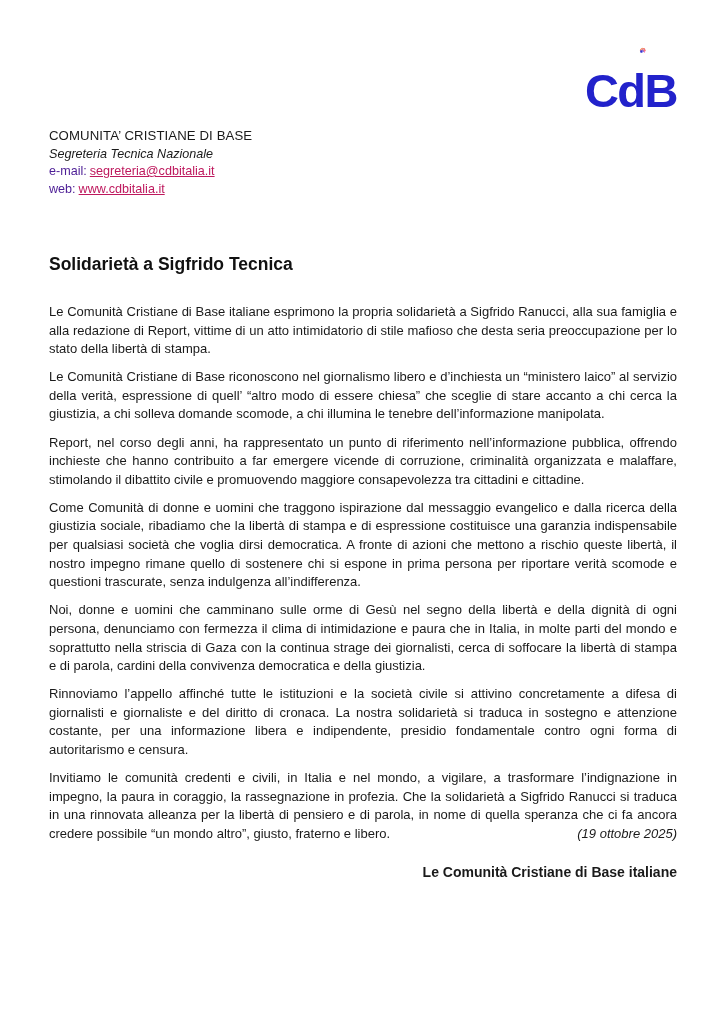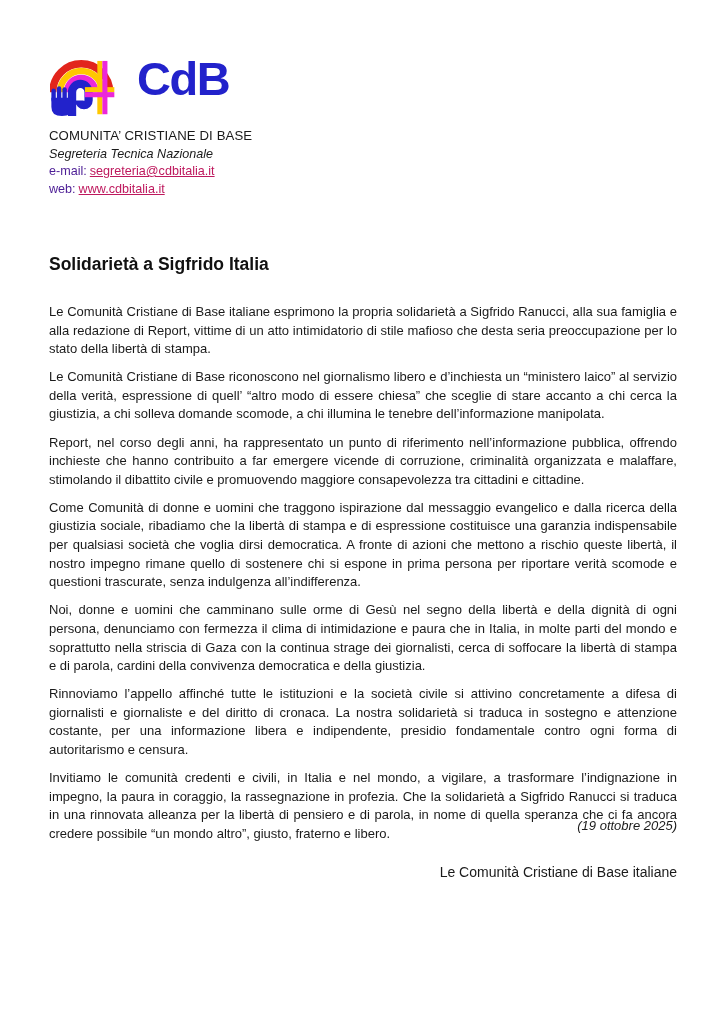--- a/index.html
+++ b/index.html
@@ -10,42 +10,42 @@
     color: #1a1a1a;
   }
   .page {
     box-sizing: border-box;
     width: 725px; height: 1024px;
     padding: 47px 48px 0 49px;
     background: #ffffff;
     position: relative;
   }
   
-  .logo-row { display: flex; align-items: center; gap: 19px; height: 72px; margin-left: 1px; }
+  .logo-row { display: flex; align-items: flex-end; gap: 19px; height: 72px; margin-left: 1px; flex-direction: column; }
   .logo-svg { display: block; }
   .logo-acronym {
     font-size: 47px; font-weight: bold; color: #2222CB;
     letter-spacing: -1.5px; line-height: 1; transform: translateY(-5px);
   }
   .org-name { margin-top: 7px; font-size: 13.2px; font-weight: normal; letter-spacing: 0.1px; line-height: 19px; }
   .org-dept { font-size: 12.6px; font-weight: normal; font-style: italic; line-height: 18px; }
   .contact-line { font-size: 12.6px; line-height: 17.5px; }
   .contact-label { color: #4c1d95; margin-right: 3px; }
   .contact-link { color: #be185d; text-decoration: underline; cursor: pointer; }
   
   .doc-title { font-size: 17.5px; font-weight: bold; margin: 56px 0 28px 0; color: #111; }
   .par {
     font-size: 13px; line-height: 18.6px;
     text-align: justify; margin: 0 0 9.5px 0;
   }
   .last-par { position: relative; }
-  .date-note { position: absolute; right: 0; bottom: 8px; font-style: italic; margin-left: 32px; }
+  .date-note { position: absolute; right: 0; bottom: 0; font-style: italic; margin-left: 32px; }
   .signature {
     margin-top: 21px; text-align: right;
-    font-size: 14px; font-weight: normal;
+    font-size: 14px; font-weight: bold;
   }
 </style>
 </head>
 <body>
 
 <div class="page">
 
   <header>
     <div class="logo-row">
       <svg class="logo-svg" width="68" height="70" viewBox="0 0 74 76" xmlns="http://www.w3.org/2000/svg">
@@ -75,21 +75,21 @@
     <div class="org-name">COMUNITA’ CRISTIANE DI BASE</div>
     <div class="org-dept">Segreteria Tecnica Nazionale</div>
     <div class="contact-line">
       <span class="contact-label">e-mail:</span><a class="contact-link">segreteria@cdbitalia.it</a>
     </div>
     <div class="contact-line">
       <span class="contact-label">web:</span><a class="contact-link">www.cdbitalia.it</a>
     </div>
   </header>
 
-  <h1 class="doc-title">Solidarietà a Sigfrido Italia</h1>
+  <h1 class="doc-title">Solidarietà a Sigfrido Tecnica</h1>
 
   <p class="par">Le Comunità Cristiane di Base italiane esprimono la propria solidarietà a Sigfrido Ranucci, alla sua famiglia e alla redazione di Report, vittime di un atto intimidatorio di stile mafioso che desta seria preoccupazione per lo stato della libertà di stampa.</p>
   <p class="par">Le Comunità Cristiane di Base riconoscono nel giornalismo libero e d’inchiesta un “ministero laico” al servizio della verità, espressione di quell’ “altro modo di essere chiesa” che sceglie di stare accanto a chi cerca la giustizia, a chi solleva domande scomode, a chi illumina le tenebre dell’informazione manipolata.</p>
   <p class="par">Report, nel corso degli anni, ha rappresentato un punto di riferimento nell’informazione pubblica, offrendo inchieste che hanno contribuito a far emergere vicende di corruzione, criminalità organizzata e malaffare, stimolando il dibattito civile e promuovendo maggiore consapevolezza tra cittadini e cittadine.</p>
   <p class="par">Come Comunità di donne e uomini che traggono ispirazione dal messaggio evangelico e dalla ricerca della giustizia sociale, ribadiamo che la libertà di stampa e di espressione costituisce una garanzia indispensabile per qualsiasi società che voglia dirsi democratica. A fronte di azioni che mettono a rischio queste libertà, il nostro impegno rimane quello di sostenere chi si espone in prima persona per riportare verità scomode e questioni trascurate, senza indulgenza all’indifferenza.</p>
   <p class="par">Noi, donne e uomini che camminano sulle orme di Gesù nel segno della libertà e della dignità di ogni persona, denunciamo con fermezza il clima di intimidazione e paura che in Italia, in molte parti del mondo e soprattutto nella striscia di Gaza con la continua strage dei giornalisti, cerca di soffocare la libertà di stampa e di parola, cardini della convivenza democratica e della giustizia.</p>
   <p class="par">Rinnoviamo l’appello affinché tutte le istituzioni e la società civile si attivino concretamente a difesa di giornalisti e giornaliste e del diritto di cronaca. La nostra solidarietà si traduca in sostegno e attenzione costante, per una informazione libera e indipendente, presidio fondamentale contro ogni forma di autoritarismo e censura.</p>
 
   <p class="par last-par">
     <span>Invitiamo le comunità credenti e civili, in Italia e nel mondo, a vigilare, a trasformare l’indignazione in impegno, la paura in coraggio, la rassegnazione in profezia. Che la solidarietà a Sigfrido Ranucci si traduca in una rinnovata alleanza per la libertà di pensiero e di parola, in nome di quella speranza che ci fa ancora credere possibile “un mondo altro”, giusto, fraterno e libero.</span>

